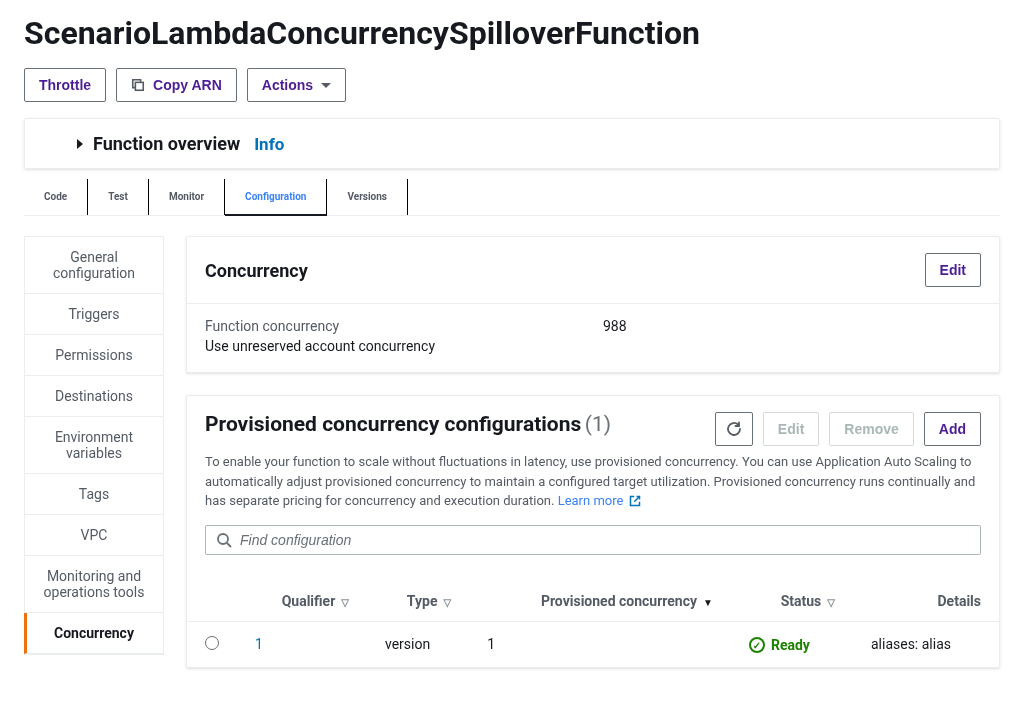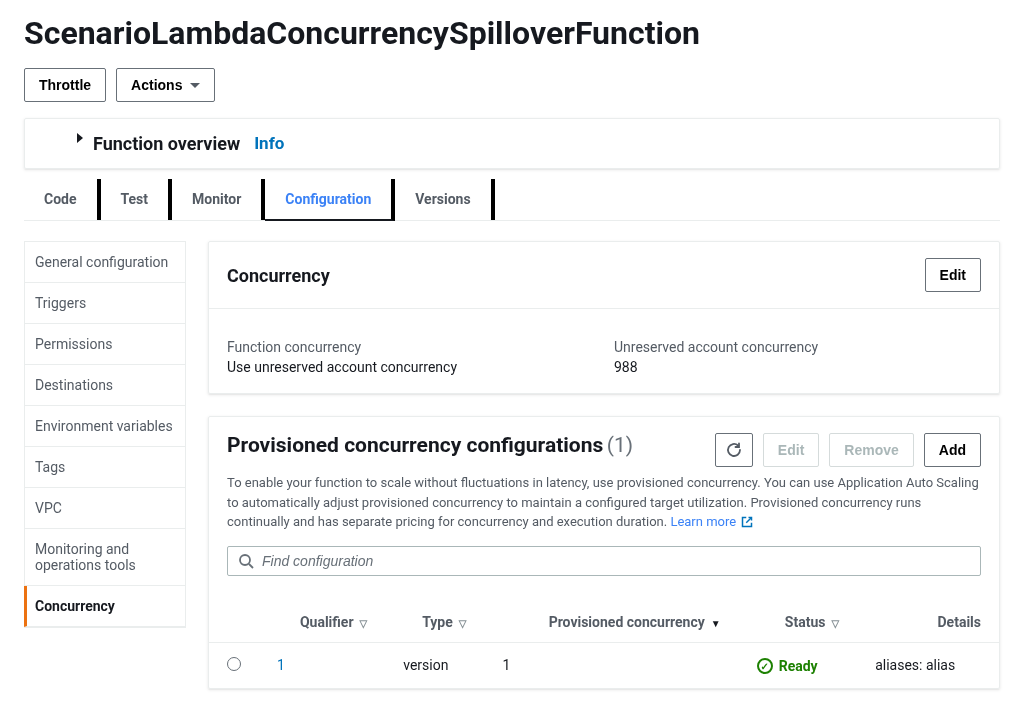--- a/index.html
+++ b/index.html
@@ -24,35 +24,35 @@
     .btn {
       display: inline-flex;
       align-items: center;
       gap: 8px;
       padding: 6px 14px;
       border: 1px solid #687078;
       border-radius: 2px;
       background: #fff;
       font-weight: 700;
       font-size: 14px;
-      color: #000000;
+      color: #4c1d95;
       cursor: pointer;
       line-height: 20px;
     }
     .btn.disabled { color: #aab7b8; border-color: #d5dbdb; cursor: default; }
     .overview-panel {
       border: 1px solid #eaeded;
       box-shadow: 0 1px 1px rgba(0,0,0,.05), 0 1px 3px 1px rgba(0,0,0,.05);
       border-radius: 2px;
       padding: 14px 16px;
       margin-bottom: 2px;
     }
     .overview-header {
       display: flex;
-      align-items: flex-start;
+      align-items: center;
       gap: 10px;
       padding-left: 36px;
     }
     .overview-header .tri {
       width: 0; height: 0;
       border-top: 5px solid transparent;
       border-bottom: 5px solid transparent;
       border-left: 6px solid #16191f;
     }
     .overview-title { font-size: 18px; font-weight: 700; }
@@ -60,39 +60,40 @@
 
     .tabs {
       display: flex;
       border-bottom: 1px solid #eaeded;
       margin-top: 10px;
     }
     .tab {
       padding: 12px 20px;
       font-weight: 700;
       color: #545b64;
-      font-size: 14px;
-      border-right: 4px solid #000000;
+      font-size: 10px;
+      border-right: 1px solid #000000;
       cursor: pointer;
     }
     .tab.active {
       color: #3b82f6;
       border-bottom: 2px solid #16191f;
       margin-bottom: -1px;
     }
 
     .layout {
       display: flex;
       margin-top: 20px;
       gap: 22px;
       align-items: flex-start;
     }
     .sidenav {
-      width: 162px;
+      width: 140px;
       border: 1px solid #eaeded;
+      text-align: center;
     }
     .sidenav-item {
       padding: 12px 10px;
       border-bottom: 1px solid #eaeded;
       color: #545b64;
       font-size: 14px;
       cursor: pointer;
     }
     .sidenav-item.active {
       background:#fff;
@@ -112,21 +113,21 @@
     }
     .panel-header {
       display:flex;
       justify-content: space-between;
       align-items: center;
       padding: 16px 18px;
       border-bottom: 1px solid #eaeded;
     }
     .panel-title { font-size: 18px; font-weight: 700; }
     .panel-body { padding: 14px 18px 18px; }
-    .kv-row { display:flex; gap:20px;margin-top:16px; }
+    .kv-row { display:flex; gap:20px; }
     .kv { flex:1; }
     .kv-label { color:#545b64; margin-bottom:4px; }
     .kv-value { color:#16191f; }
 
     .prov-header {
       display:flex;
       justify-content: space-between;
       align-items: flex-start;
       padding: 16px 18px 6px;
     }
@@ -170,20 +171,27 @@
     .chev-down { width:0; height:0; border-left:5px solid transparent; border-right:5px solid transparent; border-top:5px solid #545b64; }
     th.sel-col, td.sel-col { width:40px; }
   </style>
 </head>
 <body>
 
 <h1>ScenarioLambdaConcurrencySpilloverFunction</h1>
 
 <div class="toolbar">
   <button class="btn">Throttle</button>
+  <button class="btn">
+    <svg width="14" height="14" viewBox="0 0 16 16" fill="none" stroke="#545b64" stroke-width="1.8">
+        <rect x="5" y="5" width="9" height="9"></rect>
+        <path d="M11 5V2H2v9h3"></path>
+      </svg>
+    <span>Copy ARN</span>
+  </button>
   <button class="btn">
     <span>Actions</span>
     <span class="chev-down"></span>
   </button>
 </div>
 
 <div class="overview-panel">
   <div class="overview-header">
     <span class="tri"></span>
     <span class="overview-title">Function overview</span>
@@ -219,21 +227,20 @@
         <div class="panel-title">Concurrency</div>
         <button class="btn">Edit</button>
       </div>
       <div class="panel-body">
         <div class="kv-row">
           <div class="kv">
             <div class="kv-label">Function concurrency</div>
             <div class="kv-value">Use unreserved account concurrency</div>
           </div>
           <div class="kv">
-            <div class="kv-label">Unreserved account concurrency</div>
             <div class="kv-value">988</div>
           </div>
         </div>
       </div>
     </div>
 
     <div class="panel">
       <div class="prov-header">
         <div>
           <span class="prov-title">Provisioned concurrency configurations</span>

